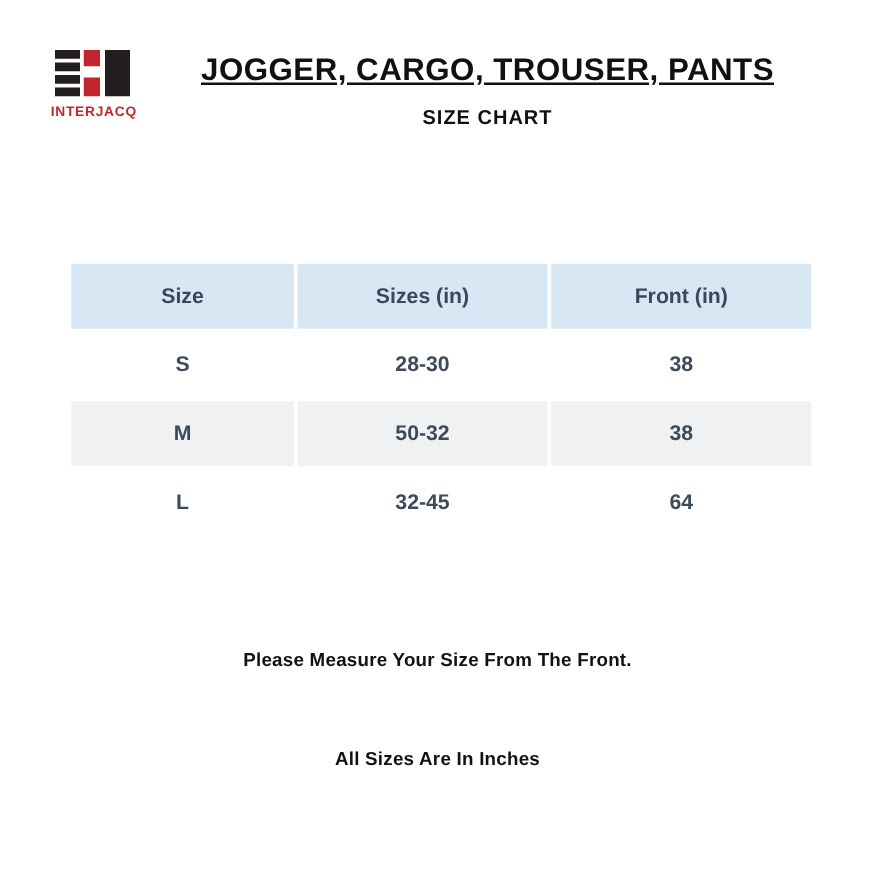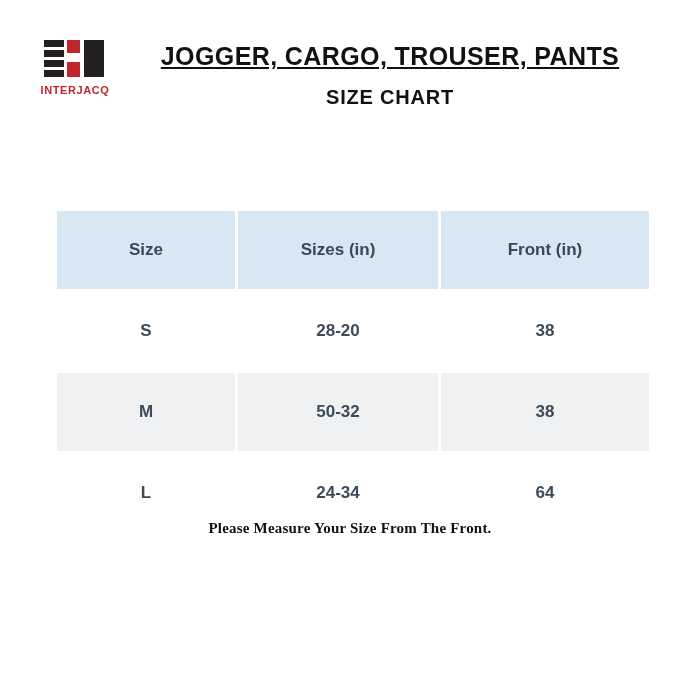--- a/index.html
+++ b/index.html
@@ -82,21 +82,21 @@
     letter-spacing: 0.4px;
     color: #111111;
     text-decoration: underline;
   }
   .subtitle {
     position: absolute;
     left: 110px;
     top: 52px;
     width: 560px;
     text-align: center;
-    font-size: 20px;
+    font-size: 16px;
     font-weight: bold;
     letter-spacing: 0.8px;
     color: #111111;
   }
 
   
   .table-wrap {
     position: absolute;
     left: 54px;
     top: 208px;
@@ -109,21 +109,21 @@
     table-layout: fixed;
   }
   table.size-chart th,
   table.size-chart td {
     height: 52px;
     text-align: center;
     vertical-align: middle;
     font-size: 17px;
     color: #3c4a5a;
     font-weight: bold;
-    padding: 13px;
+    padding: 0;
     margin-left: 35px;
   }
   table.size-chart thead th {
     background: #d7e7f4;
     font-size: 17px;
     color: #39485a;
   }
   table.size-chart tbody tr.row-alt td {
     background: #f0f1f2;
   }
@@ -141,21 +141,21 @@
     top: 520px;
     width: 700px;
     text-align: center;
   }
   .note {
     font-size: 15px;
     font-weight: bold;
     color: #111111;
     letter-spacing: 0.2px;
   }
-  .note.first { margin-bottom: 62px; font-family: Liberation Serif, serif; }
+  .note.first { margin-bottom: 62px; }
 </style>
 </head>
 <body>
 
 <div class="page">
 
   <div class="header">
 
     <div class="logo">
       <div class="logo-marks">
@@ -184,34 +184,35 @@
       <thead>
         <tr>
           <th>Size</th>
           <th>Sizes (in)</th>
           <th>Front (in)</th>
         </tr>
       </thead>
       <tbody>
         <tr class="row-plain">
           <td>S</td>
-          <td>28-20</td>
+          <td>28-30</td>
           <td>38</td>
         </tr>
         <tr class="row-alt">
           <td>M</td>
           <td>50-32</td>
           <td>38</td>
         </tr>
         <tr class="row-plain">
           <td>L</td>
-          <td>24-34</td>
+          <td>32-45</td>
           <td>64</td>
         </tr>
       </tbody>
     </table>
   </div>
 
   <div class="notes">
     <div class="note first">Please Measure Your Size From The Front.</div>
+    <div class="note">All Sizes Are In Inches</div>
   </div>
 
 </div>
 
 </body></html>

